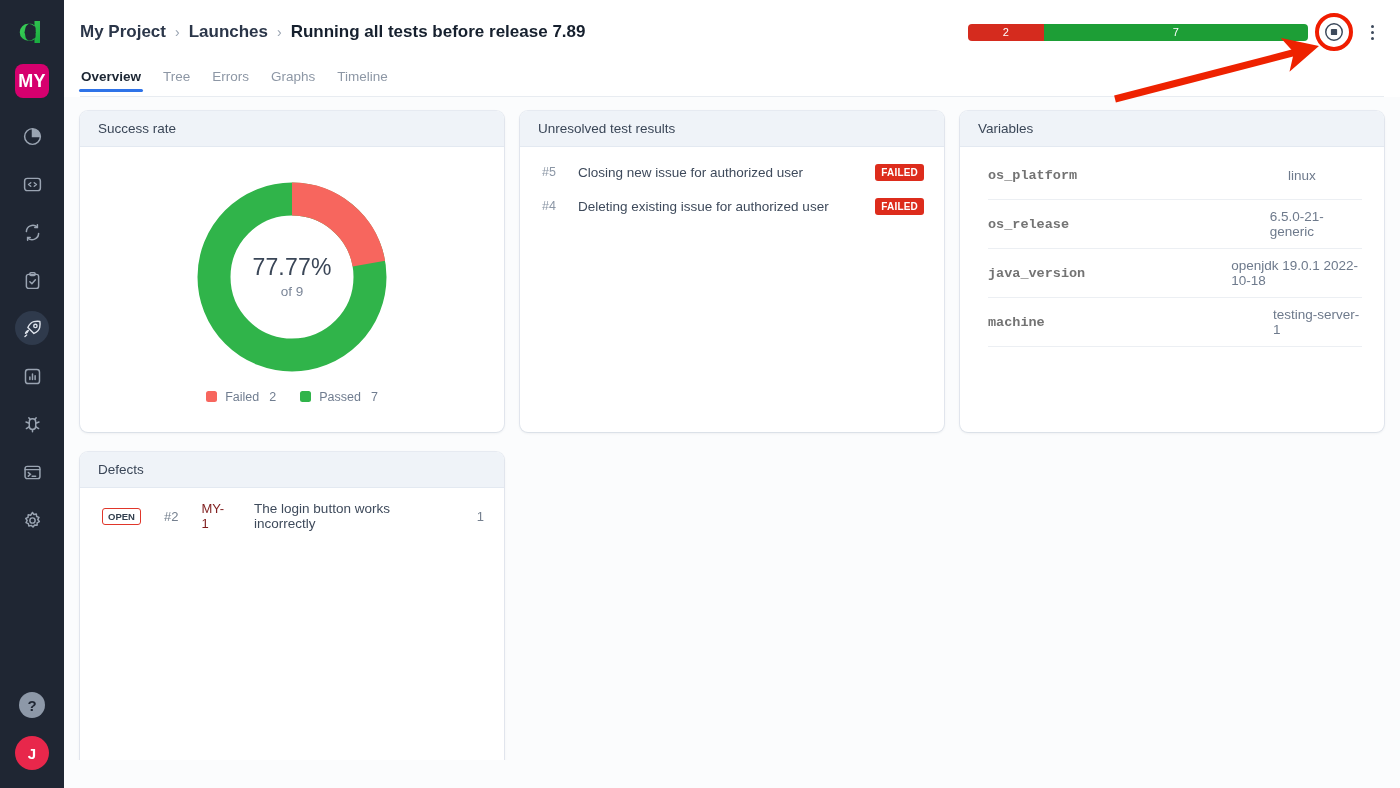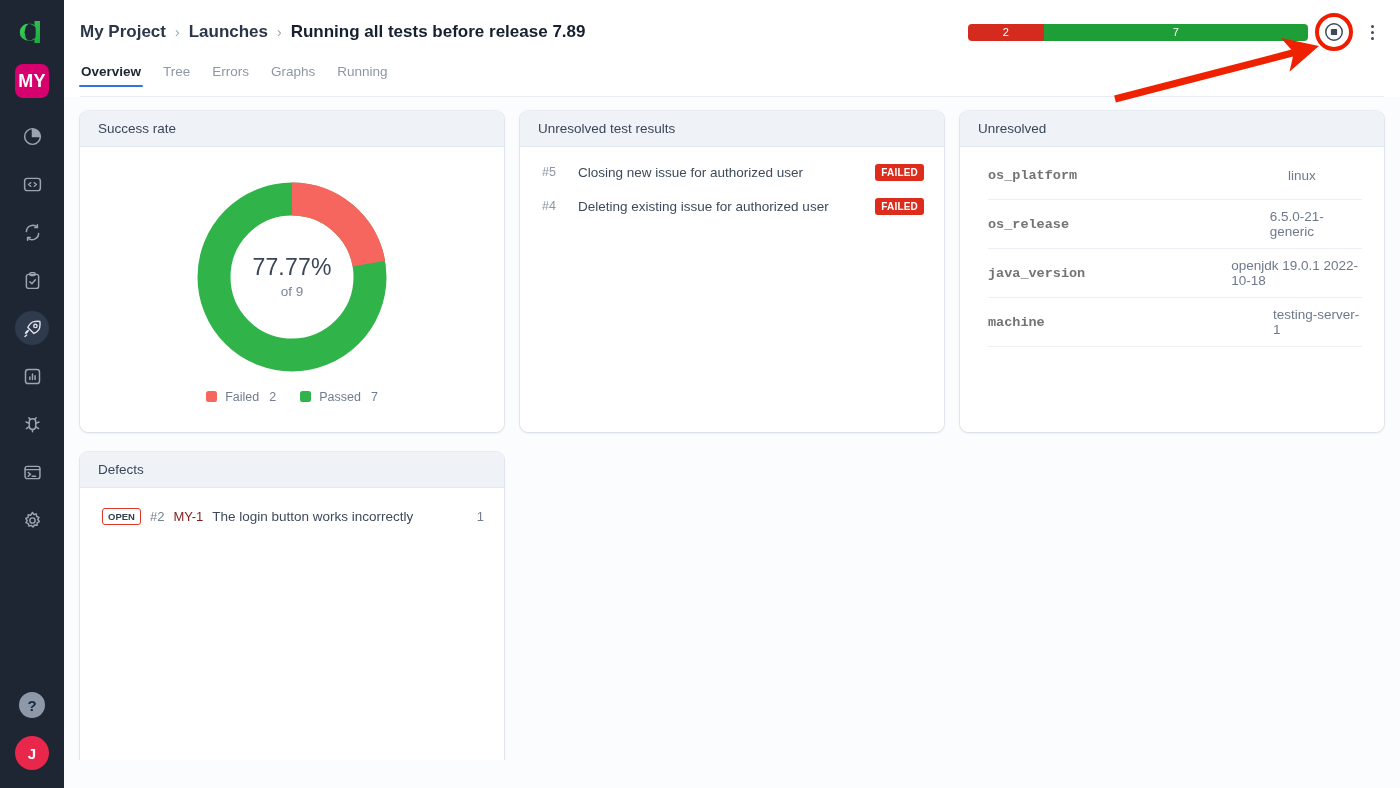--- a/index.html
+++ b/index.html
@@ -71,21 +71,21 @@
   .seg-passed { background: #1d9e36; }
   .icon-btn {
     width: 28px; height: 28px; border-radius: 50%;
     display: flex; align-items: center; justify-content: center;
     color: #3d4a5c; cursor: pointer;
   }
   .icon-btn.highlighted { outline: 4px solid #f01c00; outline-offset: 1px; }
   .kebab { width: 24px; height: 28px; display: flex; flex-direction: column; align-items: center; justify-content: center; gap: 3px; cursor: pointer; }
   .kebab i { width: 3px; height: 3px; border-radius: 50%; background: #3d4a5c; display: block; }
 
-  .tabs { display: flex; gap: 22px; padding-left: 1px; height: 32px; align-items: flex-start; }
+  .tabs { display: flex; gap: 22px; padding-left: 1px; height: 32px; align-items: center; }
   .tab { font-size: 13.5px; color: #8d97a5; padding-bottom: 8px; cursor: pointer; position: relative; }
   .tab.active { color: #1c2633; font-weight: bold; }
   .tab.active::after {
     content: ""; position: absolute; left: -2px; right: -2px; bottom: 0;
     height: 2.5px; background: #2f73e8; border-radius: 2px;
   }
   .header-rule { height: 1px; background: #e8ecf1; }
 
   
   .content {
@@ -140,21 +140,21 @@
 
   
   .vars { padding: 4px 22px 0 28px; }
   .var-row { display: flex; align-items: center; height: 49px; border-bottom: 1px solid #eceff3; }
   .var-row:last-child { border-bottom: 1px solid #eceff3; }
   .var-key { width: 300px; font-size: 13.5px; font-weight: bold; color: #737373; font-family: Liberation Mono, monospace; }
   .var-val { font-size: 13.5px; color: #6e7a8c; }
 
   
   .defects { padding: 14px 20px 0 22px; }
-  .defect-row { display: flex; align-items: center; gap: 9px; height: 28px; }
+  .defect-row { display: flex; align-items: center; gap: 23px; height: 28px; }
   .badge-open {
     border: 1.5px solid #e0362a; color: #33404f;
     font-size: 9.5px; font-weight: bold;
     padding: 2px 5px; border-radius: 3px;
   }
   .d-num { color: #75808f; font-size: 13px; }
   .d-ticket { color: #7f1d1d; font-size: 13px; cursor: pointer; }
   .d-title { color: #3e4a5b; font-size: 13.5px; }
   .d-count { margin-left: auto; color: #75808f; font-size: 13px; }
 
@@ -302,21 +302,21 @@
             <i></i>
           </div>
         </div>
       </div>
 
       <div class="tabs">
         <div class="tab active">Overview</div>
         <div class="tab">Tree</div>
         <div class="tab">Errors</div>
         <div class="tab">Graphs</div>
-        <div class="tab">Running</div>
+        <div class="tab">Timeline</div>
       </div>
       <div class="header-rule"></div>
     </div>
 
     <div class="content">
 
       <section class="card">
         <div class="card-header">Success rate</div>
         <div class="card-body">
           <div class="donut-wrap">
@@ -359,21 +359,21 @@
             <div class="urow">
               <span class="urow-id">#4</span>
               <span class="urow-name">Deleting existing issue for authorized user</span>
               <span class="badge-failed">FAILED</span>
             </div>
           </div>
         </div>
       </section>
 
       <section class="card">
-        <div class="card-header">Unresolved</div>
+        <div class="card-header">Variables</div>
         <div class="card-body">
           <div class="vars">
             <div class="var-row">
               <span class="var-key">os_platform</span>
               <span class="var-val">linux</span>
             </div>
             <div class="var-row">
               <span class="var-key">os_release</span>
               <span class="var-val">6.5.0-21-generic</span>
             </div>

